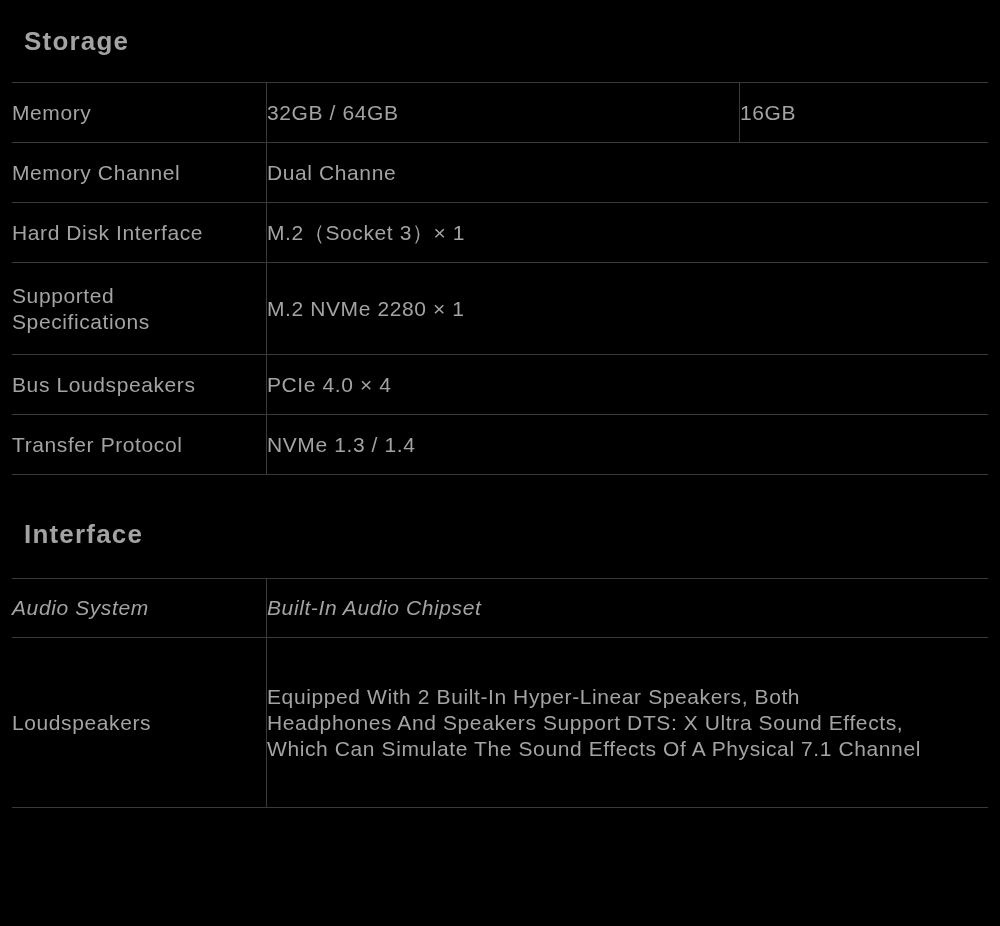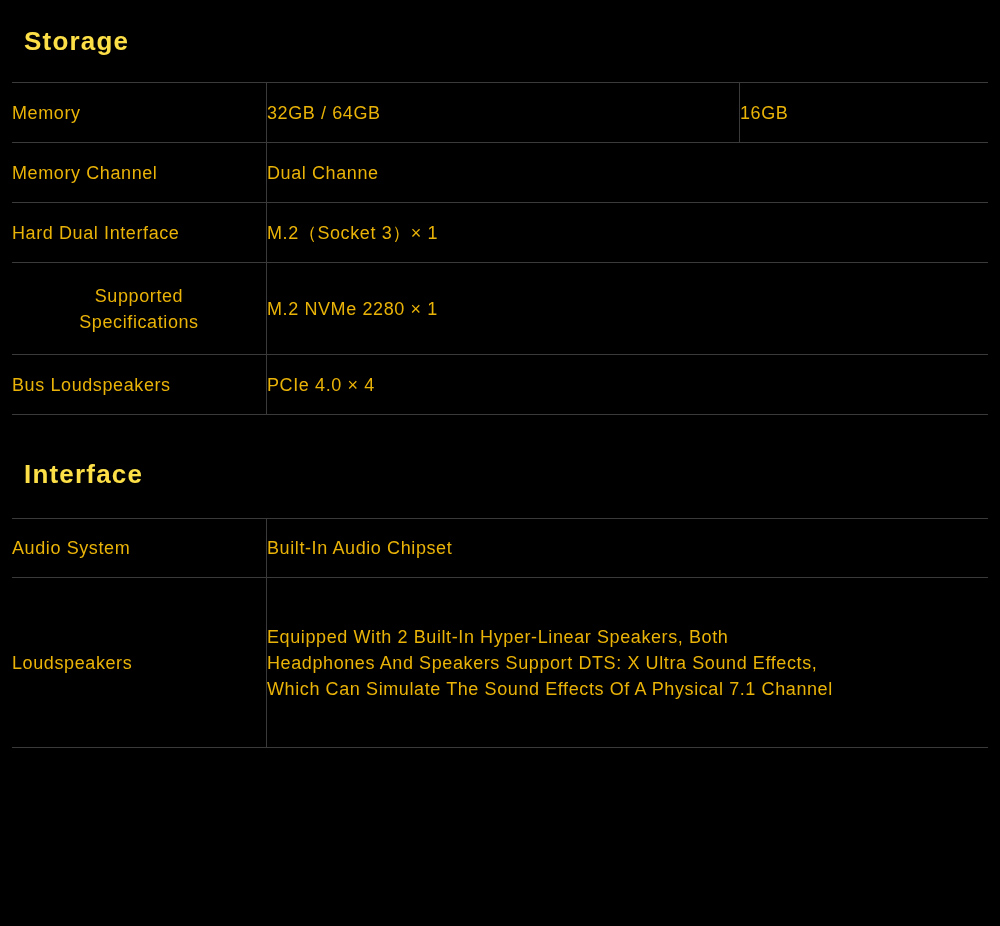--- a/index.html
+++ b/index.html
@@ -24,21 +24,21 @@
   }
 
   .section {
     padding: 0;
   }
 
   .section-title {
     font-size: 26px;
     font-weight: 700;
     letter-spacing: 1.2px;
-    color: #fde047;
+    color: #a3a3a3;
     padding-left: 24px;
   }
 
   
   .title-storage {
     height: 82px;
     line-height: 82px;
     padding-top: 0;
   }
 
@@ -56,23 +56,23 @@
 
   table.spec tr {
     border-top: 1px solid #3a3a3a;
   }
   table.spec tr:last-child {
     border-bottom: 1px solid #3a3a3a;
   }
 
   table.spec td {
     vertical-align: middle;
-    font-size: 18px;
+    font-size: 21px;
     letter-spacing: 0.6px;
-    color: #eab308;
+    color: #a3a3a3;
     padding: 0;
   }
 
   td.label {
     width: 254px;
     padding-left: 12px;
     padding-right: 8px;
     border-right: 1px solid #3a3a3a;
     line-height: 26px;
   }
@@ -87,21 +87,21 @@
     width: 248px;
     padding-left: 10px;
     border-left: 1px solid #3a3a3a;
     line-height: 26px;
     margin-left: 8px;
   }
 
   
   tr.r-std td { height: 59px; }
   tr.r-tall td { height: 91px; }
-  tr.r-multi-first td { height: 58px; }
+  tr.r-multi-first td { height: 58px; font-style: italic; }
   tr.r-multi-body td { height: 169px; vertical-align: middle; }
 
   .multi-text {
     line-height: 35px;
     font-size: 18px;
     letter-spacing: 0.5px;
     white-space: pre-line;
   }
 </style>
 </head>
@@ -117,31 +117,35 @@
         <tr class="r-std">
           <td class="label">Memory</td>
           <td class="value">32GB / 64GB</td>
           <td class="value2">16GB</td>
         </tr>
         <tr class="r-std">
           <td class="label">Memory Channel</td>
           <td class="value" colspan="2">Dual Channe</td>
         </tr>
         <tr class="r-std">
-          <td class="label">Hard Dual Interface</td>
+          <td class="label">Hard Disk Interface</td>
           <td class="value" colspan="2">M.2（Socket 3）× 1</td>
         </tr>
         <tr class="r-tall">
-          <td class="label" style="white-space:pre-line;text-align:center;">Supported
+          <td class="label" style="white-space:pre-line;">Supported
 Specifications</td>
           <td class="value" colspan="2">M.2 NVMe 2280 × 1</td>
         </tr>
         <tr class="r-std">
           <td class="label">Bus Loudspeakers</td>
           <td class="value" colspan="2">PCIe 4.0 × 4</td>
+        </tr>
+        <tr class="r-std">
+          <td class="label">Transfer Protocol</td>
+          <td class="value" colspan="2">NVMe 1.3 / 1.4</td>
         </tr>
       </tbody>
     </table>
   </div>
 
   <div class="section">
     <div class="section-title title-multimedia">Interface</div>
 
     <table class="spec">
       <tbody>

